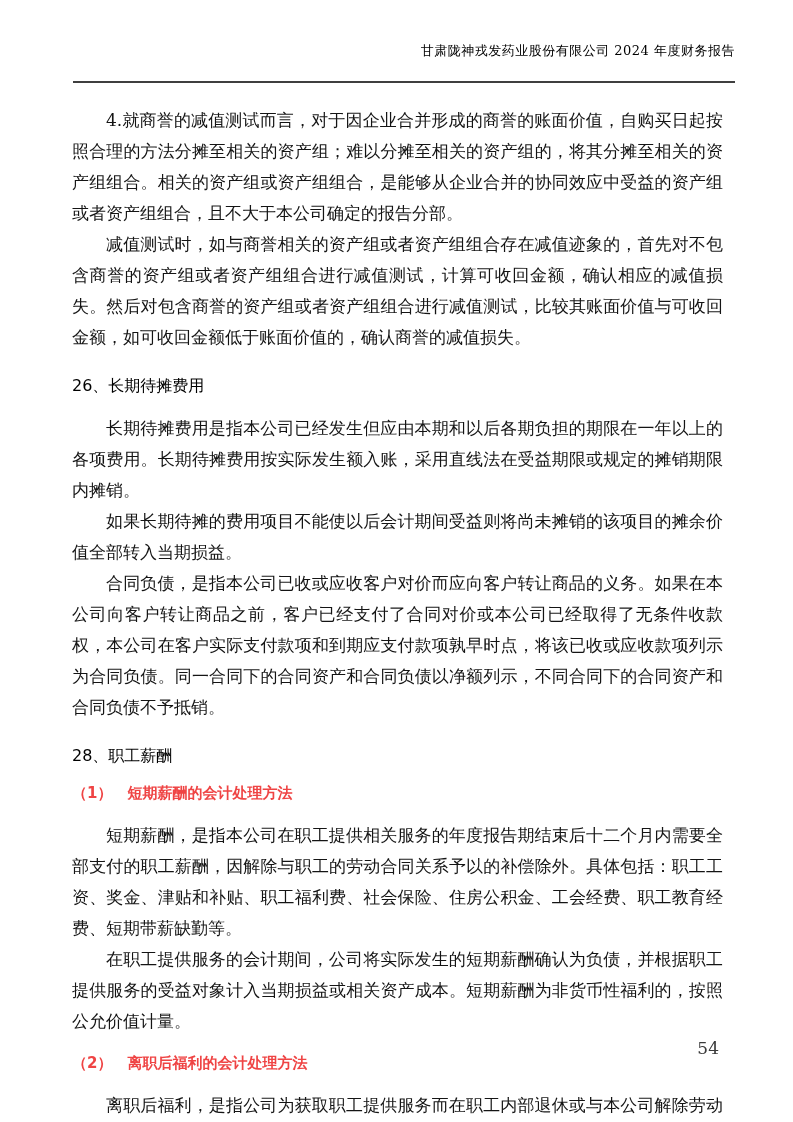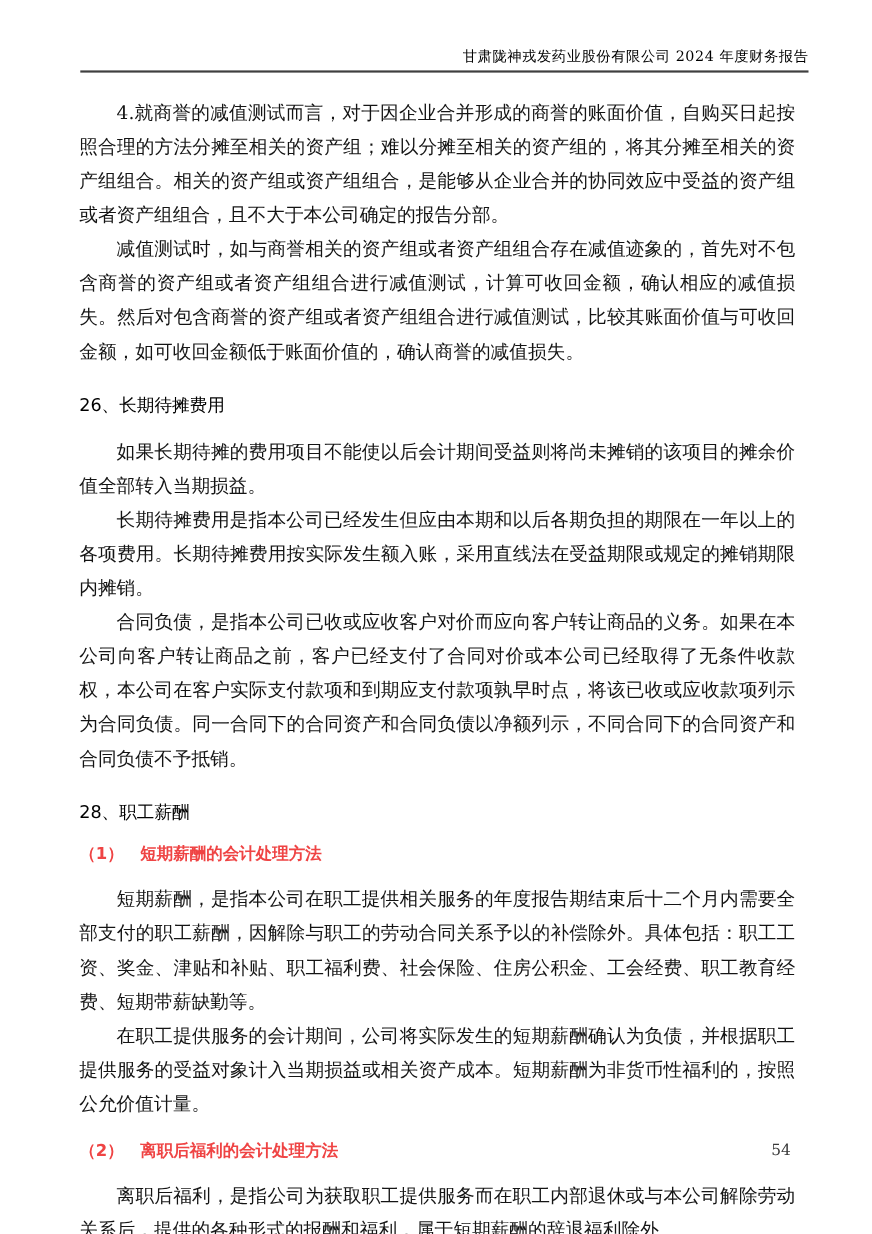--- a/index.html
+++ b/index.html
@@ -12,21 +12,21 @@
     width: 793px;
     height: 1122px;
     background: #ffffff;
     overflow: hidden;
     font-family: "DejaVu Serif", "Liberation Serif", serif;
     color: #141414;
   }
   .header {
     margin: 0 58px 0 73px;
     padding-top: 42px;
-    padding-bottom: 4px;
+    padding-bottom: 21px;
     border-bottom: 2px solid #3f3f3f;
     text-align: right;
   }
   .header-title {
     font-size: 13px;
     letter-spacing: 0.5px;
     color: #000000;
     white-space: nowrap;
   }
   .content {
@@ -54,44 +54,44 @@
     font-family: "DejaVu Sans", "Liberation Sans", sans-serif;
     font-size: 15px;
     line-height: 21px;
     font-weight: 700;
     color: #ef4444;
   }
   .page-number {
     position: absolute;
     right: 74px;
     top: 1038px;
-    font-size: 14px;
+    font-size: 17px;
     color: #3a3a3a;
   }
 </style>
 </head>
 <body>
 
 <div class="page">
 
   <div class="header">
     <div class="header-title">甘肃陇神戎发药业股份有限公司 2024 年度财务报告</div>
   </div>
 
   <main class="content">
 
     <p class="body">4.就商誉的减值测试而言，对于因企业合并形成的商誉的账面价值，自购买日起按照合理的方法分摊至相关的资产组；难以分摊至相关的资产组的，将其分摊至相关的资产组组合。相关的资产组或资产组组合，是能够从企业合并的协同效应中受益的资产组或者资产组组合，且不大于本公司确定的报告分部。</p>
 
     <p class="body">减值测试时，如与商誉相关的资产组或者资产组组合存在减值迹象的，首先对不包含商誉的资产组或者资产组组合进行减值测试，计算可收回金额，确认相应的减值损失。然后对包含商誉的资产组或者资产组组合进行减值测试，比较其账面价值与可收回金额，如可收回金额低于账面价值的，确认商誉的减值损失。</p>
 
     <h2 class="sec">26、长期待摊费用</h2>
 
+    <p class="body">长期待摊费用是指本公司已经发生但应由本期和以后各期负担的期限在一年以上的各项费用。长期待摊费用按实际发生额入账，采用直线法在受益期限或规定的摊销期限内摊销。</p>
+
     <p class="body">如果长期待摊的费用项目不能使以后会计期间受益则将尚未摊销的该项目的摊余价值全部转入当期损益。</p>
-
-    <p class="body">长期待摊费用是指本公司已经发生但应由本期和以后各期负担的期限在一年以上的各项费用。长期待摊费用按实际发生额入账，采用直线法在受益期限或规定的摊销期限内摊销。</p>
 
 
     <p class="body">合同负债，是指本公司已收或应收客户对价而应向客户转让商品的义务。如果在本公司向客户转让商品之前，客户已经支付了合同对价或本公司已经取得了无条件收款权，本公司在客户实际支付款项和到期应支付款项孰早时点，将该已收或应收款项列示为合同负债。同一合同下的合同资产和合同负债以净额列示，不同合同下的合同资产和合同负债不予抵销。</p>
 
     <h2 class="sec">28、职工薪酬</h2>
 
     <h3 class="sub">（1）　短期薪酬的会计处理方法</h3>
 
     <p class="body">短期薪酬，是指本公司在职工提供相关服务的年度报告期结束后十二个月内需要全部支付的职工薪酬，因解除与职工的劳动合同关系予以的补偿除外。具体包括：职工工资、奖金、津贴和补贴、职工福利费、社会保险、住房公积金、工会经费、职工教育经费、短期带薪缺勤等。</p>
 

